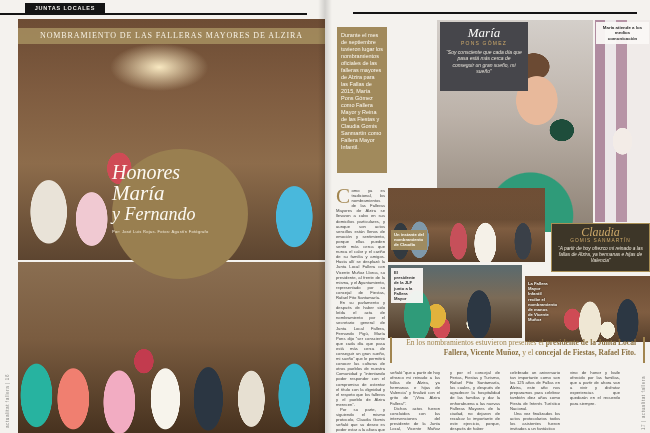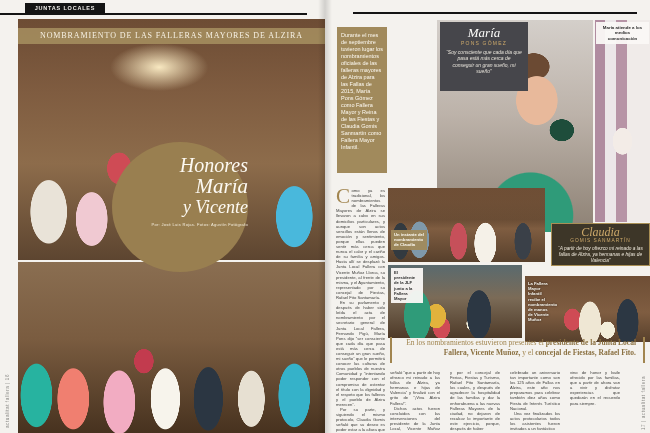--- a/index.html
+++ b/index.html
@@ -24,22 +24,22 @@
       radial-gradient(26px 46px at 42% 85%, #fbfaf6 0 60%, transparent 62%),
       radial-gradient(24px 40px at 56% 84%, #efe9dc 0 60%, transparent 62%),
       radial-gradient(22px 38px at 68% 83%, #27323d 0 60%, transparent 62%),
       radial-gradient(30px 50px at 90% 82%, #49b8dc 0 60%, transparent 62%),
       radial-gradient(20px 26px at 33% 62%, #cf4b55 0 60%, transparent 62%),
       radial-gradient(ellipse 70px 34px at 46% 20%, rgba(255,240,200,0.95), rgba(255,240,200,0) 70%),
       linear-gradient(180deg, #6d4c34 0%, #7f5c40 30%, #8d6c4b 60%, #5d4530 100%); }
   #banner { position:absolute; left:18px; top:28px; width:307px; height:16px; background:rgba(161,138,92,0.94);
             color:#f7f1e4; font-family:"Liberation Serif", serif; font-size:8px; letter-spacing:0.9px;
             text-align:center; line-height:16px; z-index:6; }
-  #title-circle { position:absolute; left:112px; top:142px; width:136px; height:130px; border-radius:50%;
-            background:#997f50; z-index:7; text-align:right; color:#fdfaf3;
+  #title-circle { position:absolute; left:112px; top:149px; width:136px; height:130px; border-radius:50%;
+            background:#997f50; z-index:7; text-align:left; color:#fdfaf3;
             font-family:"Liberation Serif", serif; font-style:italic; padding-top:13px; }
   #title-circle .t1 { font-size:20px; line-height:21px; }
   #title-circle .t2 { font-size:12px; line-height:12px; }
   #title-circle .t3 { font-size:21px; line-height:21px; }
   #title-circle .t4 { font-size:18px; line-height:20px; }
   #title-circle .byline { font-style:normal; font-family:"Liberation Sans", sans-serif; font-size:4px;
             letter-spacing:0.3px; margin-top:5px; color:#f3ecdc; }
   #photo-bottom-left { left:18px; top:262px; width:307px; height:171px;
     background:
       radial-gradient(26px 52px at 6% 78%, #27b3a0 0 60%, transparent 62%),
@@ -93,21 +93,21 @@
       radial-gradient(14px 30px at 86% 72%, #3a4048 0 60%, transparent 62%),
       linear-gradient(180deg, #6e4e35 0%, #83614331 30%, #83614331, #7f5d41 55%, #57402c 100%),
       linear-gradient(180deg, #6e4e35, #57402c); }
   .caption-tan { position:absolute; background:rgba(161,138,92,0.95); color:#fdfaf2; font-size:4.2px;
                  font-weight:bold; line-height:5.2px; padding:2px 3px; z-index:7; }
   .caption-white { position:absolute; background:rgba(250,248,245,0.95); color:#2c2c2c; font-size:4.2px;
                  font-weight:bold; line-height:5.2px; padding:2px 3px; z-index:7; }
   .caption-onphoto { position:absolute; color:#fdfaf2; font-size:4.2px; font-weight:bold; line-height:5.2px;
                  z-index:7; text-shadow:0 0 2px rgba(0,0,0,0.8); }
 
-  #claudia-panel { position:absolute; left:551px; top:223px; width:99px; height:43px; background:#3d3628;
+  #claudia-panel { position:absolute; left:551px; top:223px; width:99px; height:49px; background:#3d3628;
                  border:1px solid #a98f55; z-index:7; text-align:center; padding-top:2px; }
   #claudia-panel .name { font-family:"Liberation Serif", serif; font-style:italic; font-size:12px;
                  color:#cda96a; line-height:12px; }
   #claudia-panel .surname { font-size:4.8px; letter-spacing:1px; color:#cda96a; line-height:6.5px; }
   #claudia-panel .quote { font-size:4.8px; font-style:italic; color:#efe9dc; line-height:6px; padding:1.5px 5px 0; }
 
   #photo-green-cert { left:388px; top:265px; width:134px; height:73px;
     background:
       radial-gradient(22px 42px at 22% 70%, #2f9b79 0 60%, transparent 62%),
       radial-gradient(16px 20px at 36% 70%, #e2b23c 0 60%, transparent 62%),
@@ -136,21 +136,21 @@
   <div class="tag">JUNTAS LOCALES</div>
   <div class="rule" style="left:0; top:13px; width:307px;"></div>
   <div class="rule" style="left:353px; top:12px; width:284px;"></div>
 
   <div class="photo" id="photo-top-left"></div>
   <div id="banner">NOMBRAMIENTO DE LAS FALLERAS MAYORES DE ALZIRA</div>
 
   <div id="title-circle">
     <div class="t1">Honores</div>
     <div class="t3">María</div>
-    <div class="t4">y Vicente</div>
+    <div class="t4">y Fernando</div>
     <div class="byline">Por: José Luis Rojas. Fotos: Agustín Fotógrafo</div>
   </div>
 
   <div class="photo" id="photo-bottom-left"></div>
   <div class="vfooter" style="left:5px; top:342px; height:86px;">actualitat fallera | 16</div>
 
   <div id="intro-box">Durante el mes de septiembre tuvieron lugar los nombramientos oficiales de las falleras mayores de Alzira para las Fallas de 2015, María Pons Gómez como Fallera Mayor y Reina de las Fiestas y Claudia Gomis Sanmartín como Fallera Mayor Infantil.</div>
 
   <div class="photo" id="photo-maria-main"></div>
   <div id="maria-panel">

